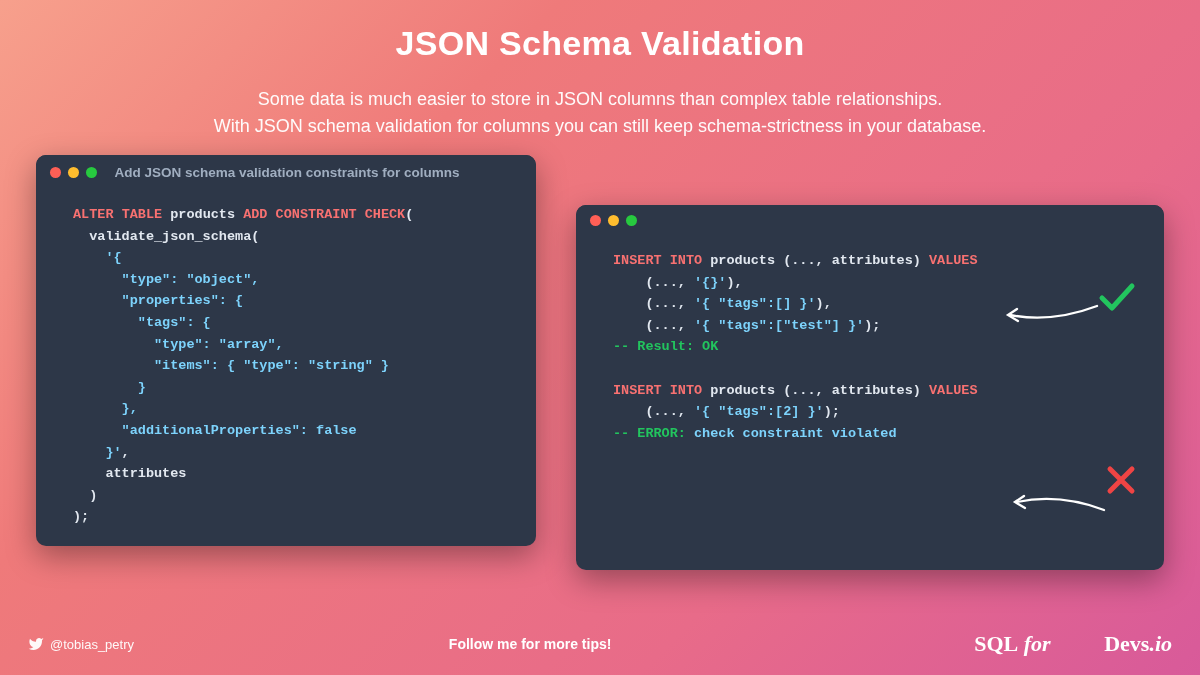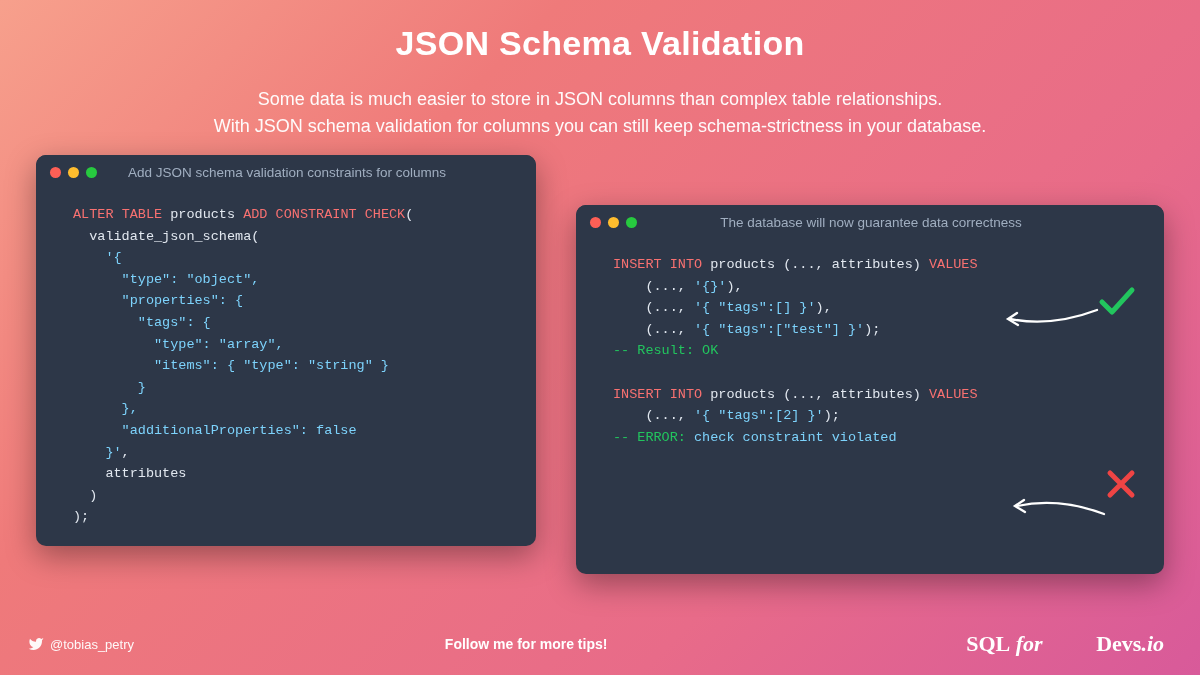--- a/index.html
+++ b/index.html
@@ -22,20 +22,21 @@
     top: 155px;
     display: flex;
     gap: 40px;
     align-items: flex-start;
   }
   .panel {
     background: #2d3748;
     border-radius: 10px;
     box-shadow: 0 10px 30px rgba(0,0,0,0.35);
     overflow: hidden;
+    font-weight: bold;
   }
   .panel-left { flex: 0 0 500px; }
   .panel-right { flex: 1; margin-top: 50px; }
   .panel-header {
     display: flex;
     align-items: center;
     padding: 10px 14px;
     background: #2d3748;
   }
   .dots { display: flex; gap: 7px; }
@@ -75,21 +76,21 @@
     position: absolute;
     right: 28px;
     bottom: 75px;
   }
   .arrow { stroke: #fff; fill: none; stroke-width: 2.3; stroke-linecap: round; }
 
   .footer {
     position: absolute;
     bottom: 18px;
     left: 28px;
-    right: 36px;
+    right: 28px;
     display: flex;
     align-items: center;
     justify-content: space-between;
     font-size: 14px;
   }
   .handle { display: flex; align-items: center; gap: 6px; font-size: 13px; opacity: 0.95; }
   .handle svg { width: 16px; height: 16px; fill: #fff; }
   .follow { font-weight: 600; font-size: 14px; }
   .brand { font-family: Georgia, 'Times New Roman', serif; font-size: 22px; font-weight: 600; font-style: italic; }
   .brand .nonitalic { font-style: normal; margin-left: 48px; }
@@ -133,21 +134,20 @@
 <span class="white">);</span></div>
   </div>
 
   <div class="panel panel-right">
     <div class="panel-header">
       <div class="dots">
         <span class="dot red"></span>
         <span class="dot yellow"></span>
         <span class="dot green"></span>
       </div>
-      <div class="panel-title">The database will now guarantee data correctness</div>
     </div>
     <div class="panel-body"><span class="kw-red">INSERT</span> <span class="kw-red">INTO</span><span class="white"> products (..., attributes) </span><span class="kw-red">VALUES</span>
 <span class="white">    (..., </span><span class="str-blue">'{}'</span><span class="white">),</span>
 <span class="white">    (..., </span><span class="str-blue">'{ "tags":[] }'</span><span class="white">),</span>
 <span class="white">    (..., </span><span class="str-blue">'{ "tags":["test"] }'</span><span class="white">);</span>
 <span class="comment">-- Result: OK</span>
 
 <span class="kw-red">INSERT</span> <span class="kw-red">INTO</span><span class="white"> products (..., attributes) </span><span class="kw-red">VALUES</span>
 <span class="white">    (..., </span><span class="str-blue">'{ "tags":[2] }'</span><span class="white">);</span>
 <span class="comment">-- ERROR: </span><span class="kw-orange">check constraint violated</span>

